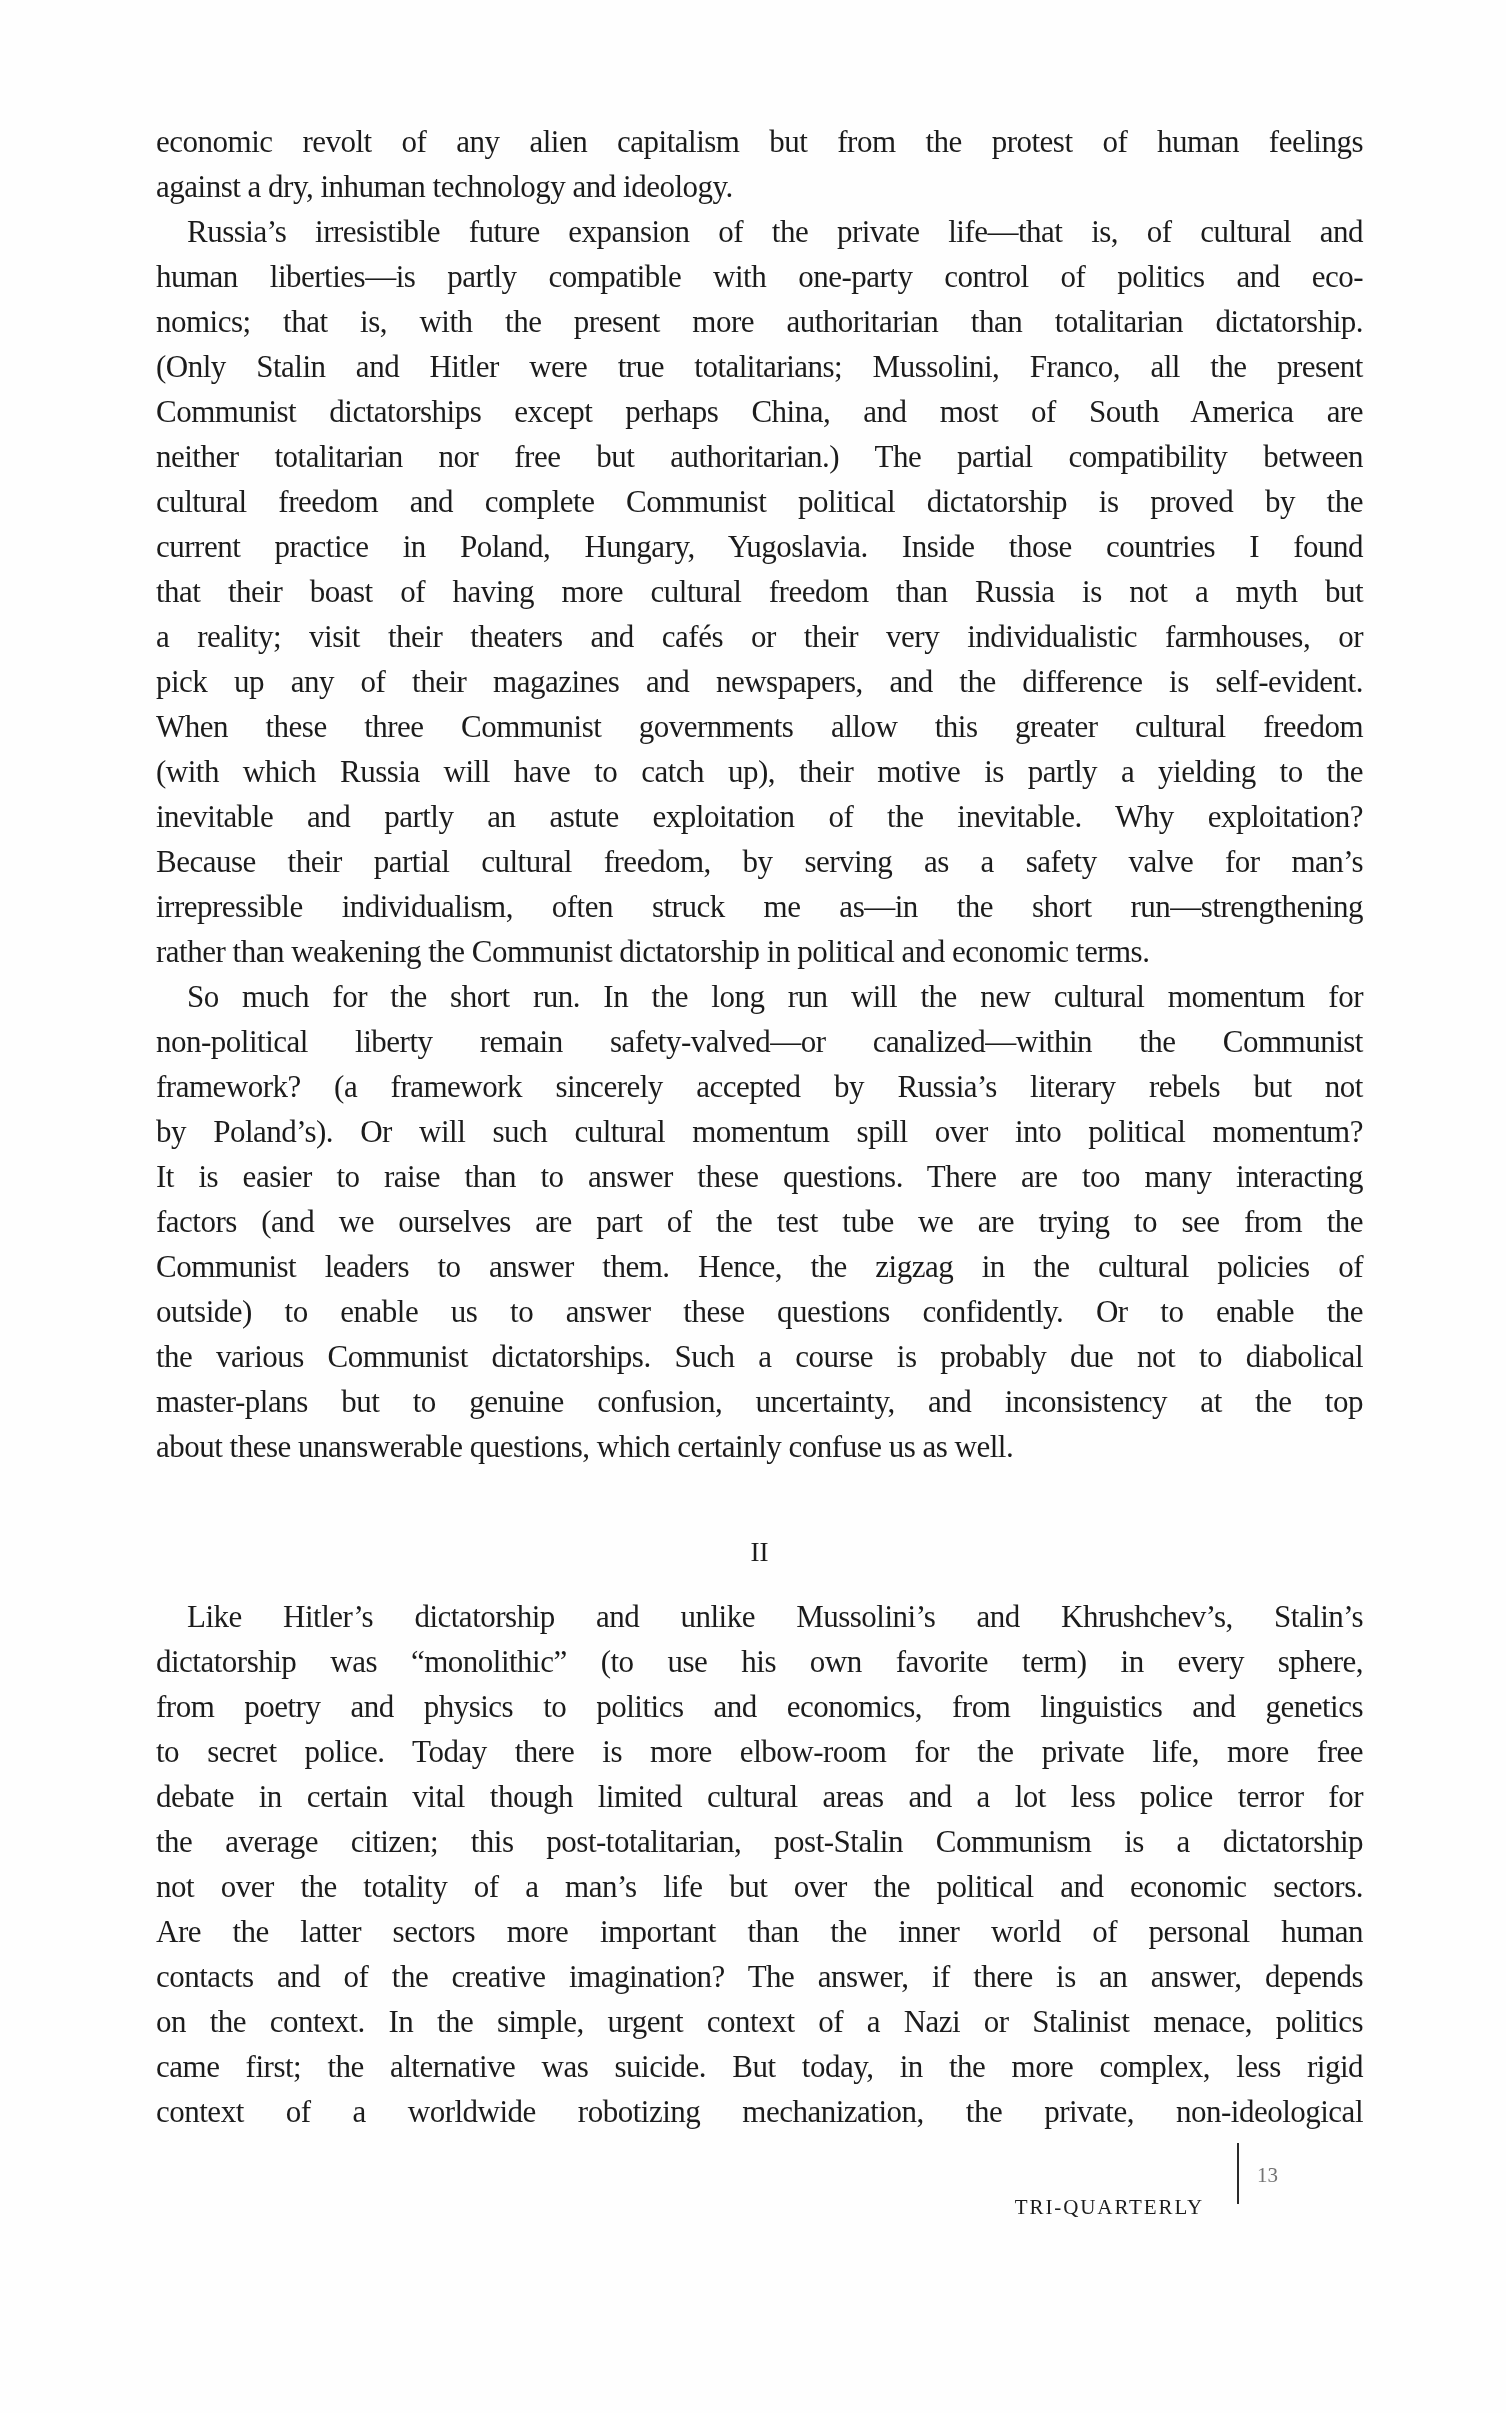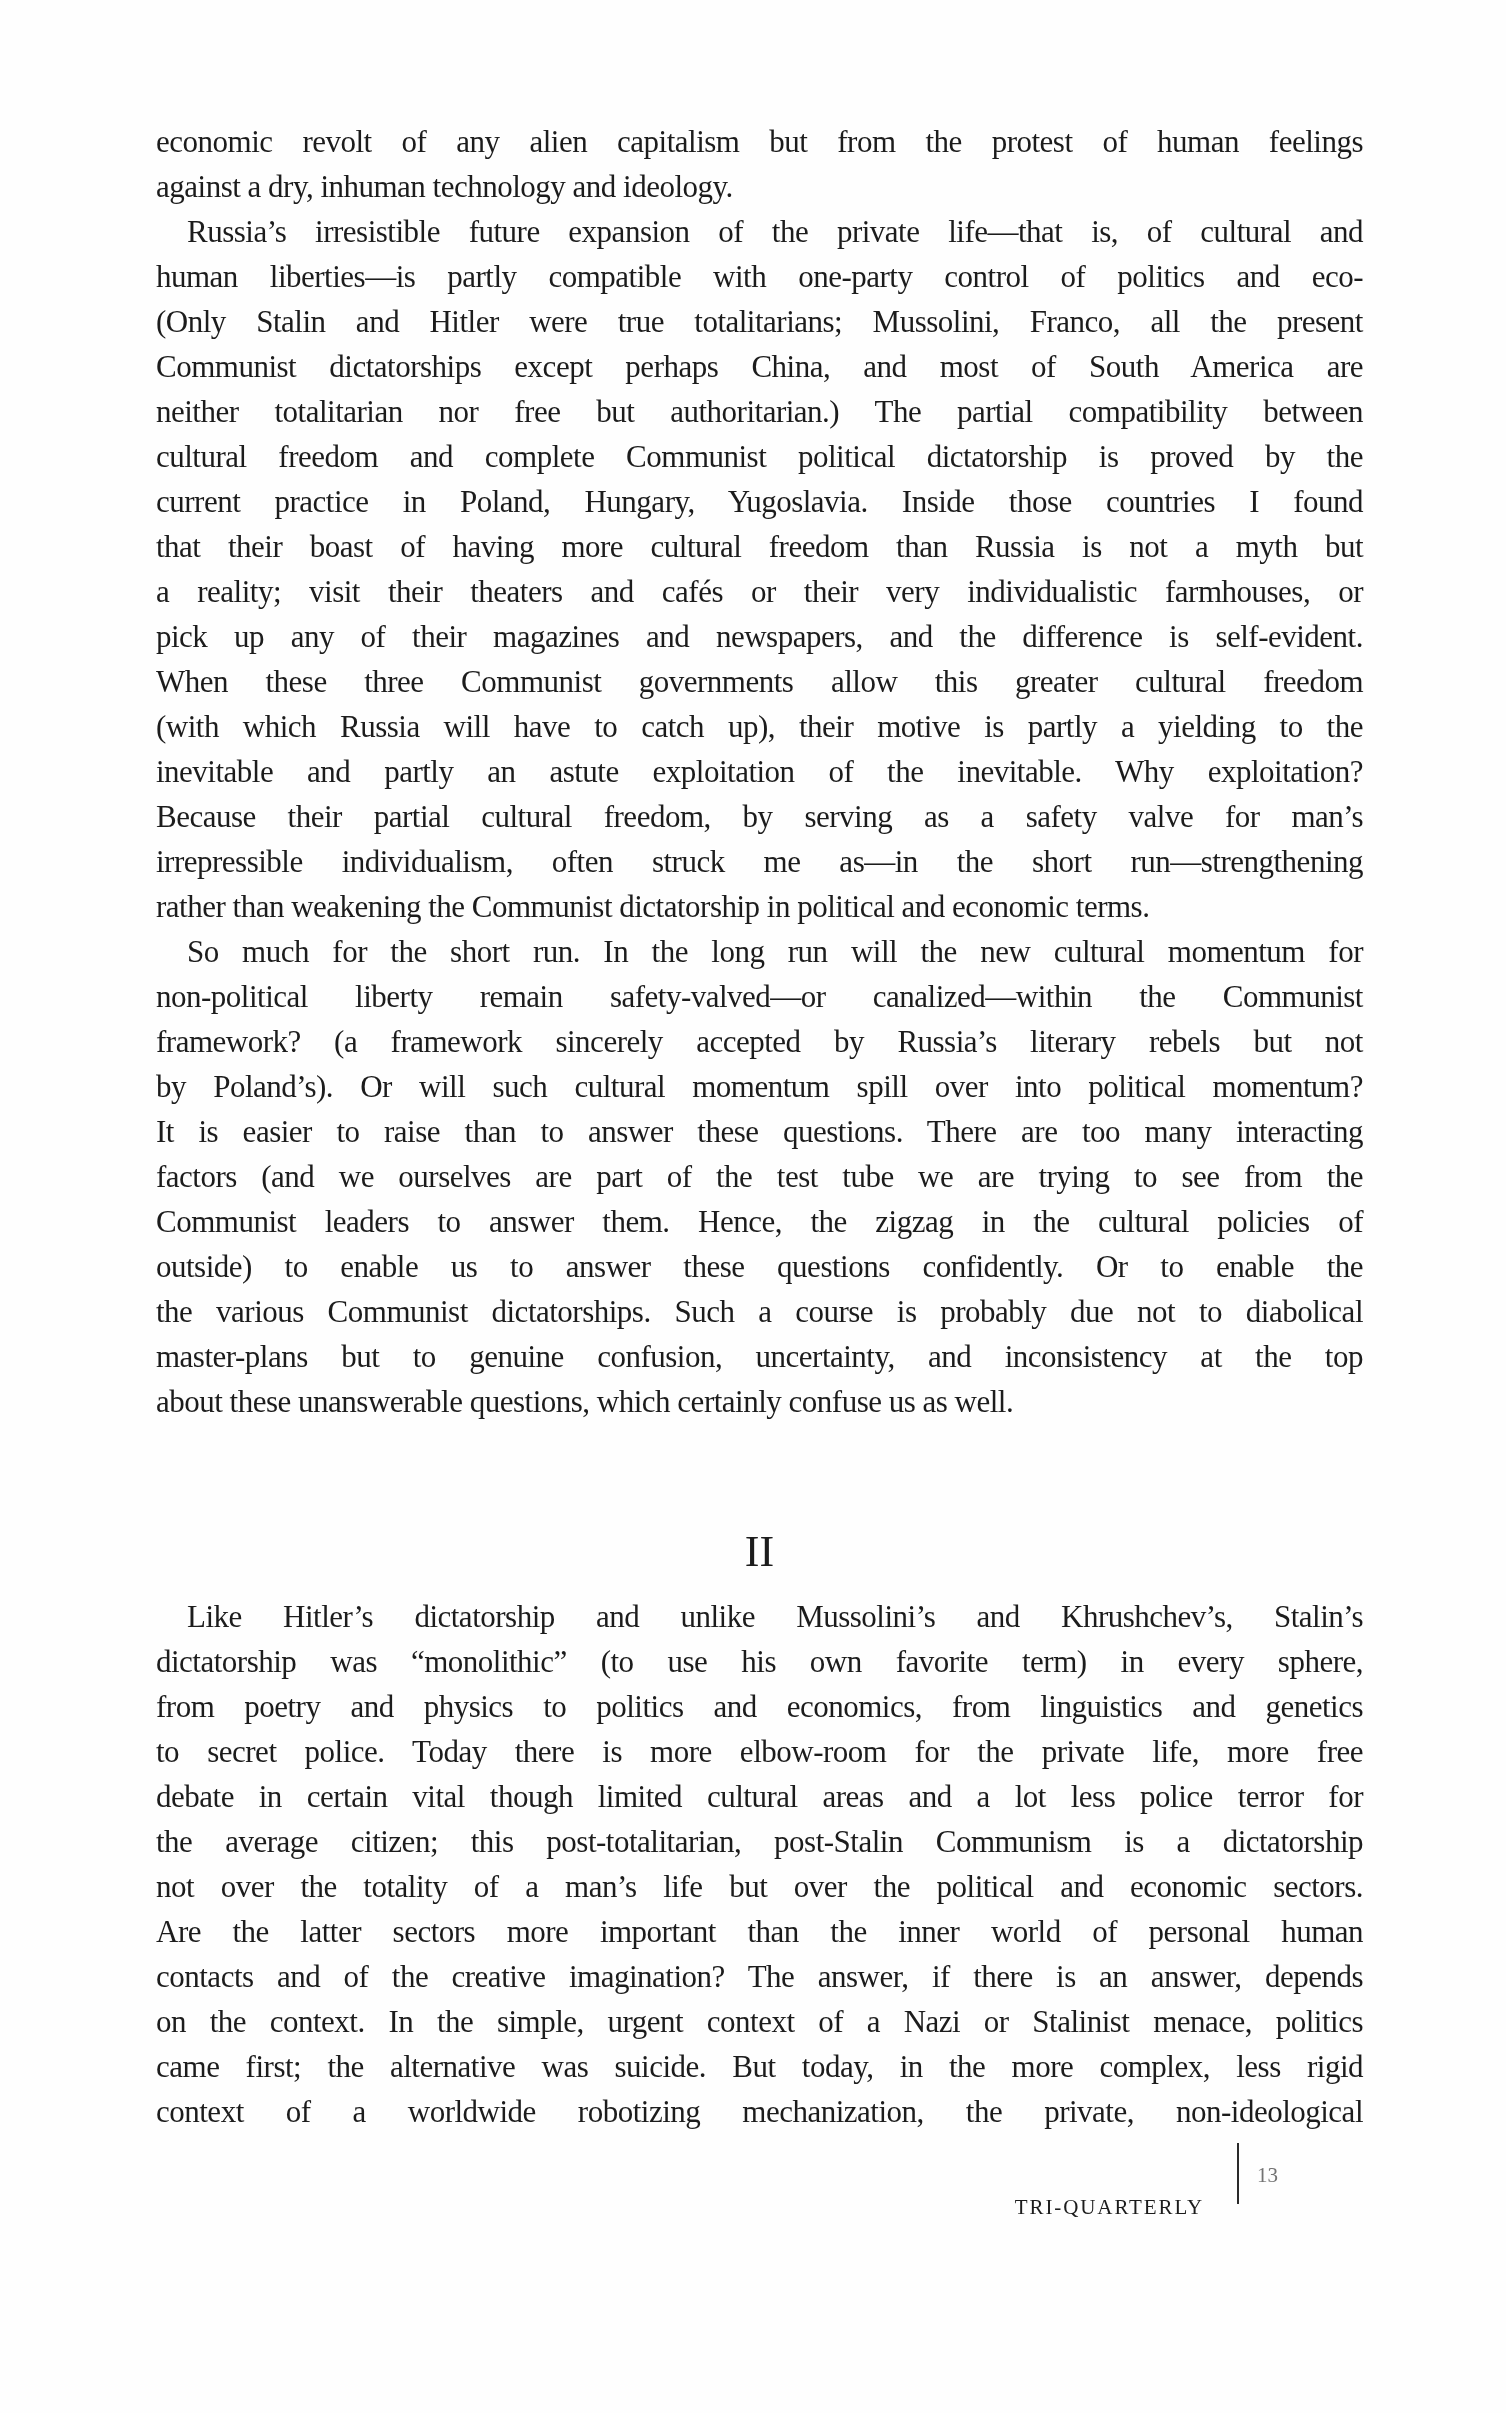--- a/index.html
+++ b/index.html
@@ -45,21 +45,21 @@
   }
   .line.indent {
     padding-left: 31px;
   }
   .section-heading {
     position: absolute;
     top: 1530px;
     left: 156px;
     width: 1207px;
     text-align: center;
-    font-size: 44px;
+    font-size: 27px;
     line-height: 44px;
     color: #1c1c1c;
   }
   .footer {
     position: absolute;
     top: 2143px;
     left: 1007px;
     height: 62px;
   }
   .footer-journal {
@@ -92,20 +92,21 @@
 </head>
 <body>
 
 <div class="page">
 
   <div class="column" id="section-1">
       <span class="line">economic revolt of any alien capitalism but from the protest of human feelings</span>
       <span class="line last">against a dry, inhuman technology and ideology.</span>
       <span class="line indent">Russia’s irresistible future expansion of the private life—that is, of cultural and</span>
       <span class="line">human liberties—is partly compatible with one-party control of politics and eco-</span>
+      <span class="line">nomics; that is, with the present more authoritarian than totalitarian dictatorship.</span>
       <span class="line">(Only Stalin and Hitler were true totalitarians; Mussolini, Franco, all the present</span>
       <span class="line">Communist dictatorships except perhaps China, and most of South America are</span>
       <span class="line">neither totalitarian nor free but authoritarian.) The partial compatibility between</span>
       <span class="line">cultural freedom and complete Communist political dictatorship is proved by the</span>
       <span class="line">current practice in Poland, Hungary, Yugoslavia. Inside those countries I found</span>
       <span class="line">that their boast of having more cultural freedom than Russia is not a myth but</span>
       <span class="line">a reality; visit their theaters and cafés or their very individualistic farmhouses, or</span>
       <span class="line">pick up any of their magazines and newspapers, and the difference is self-evident.</span>
       <span class="line">When these three Communist governments allow this greater cultural freedom</span>
       <span class="line">(with which Russia will have to catch up), their motive is partly a yielding to the</span>

